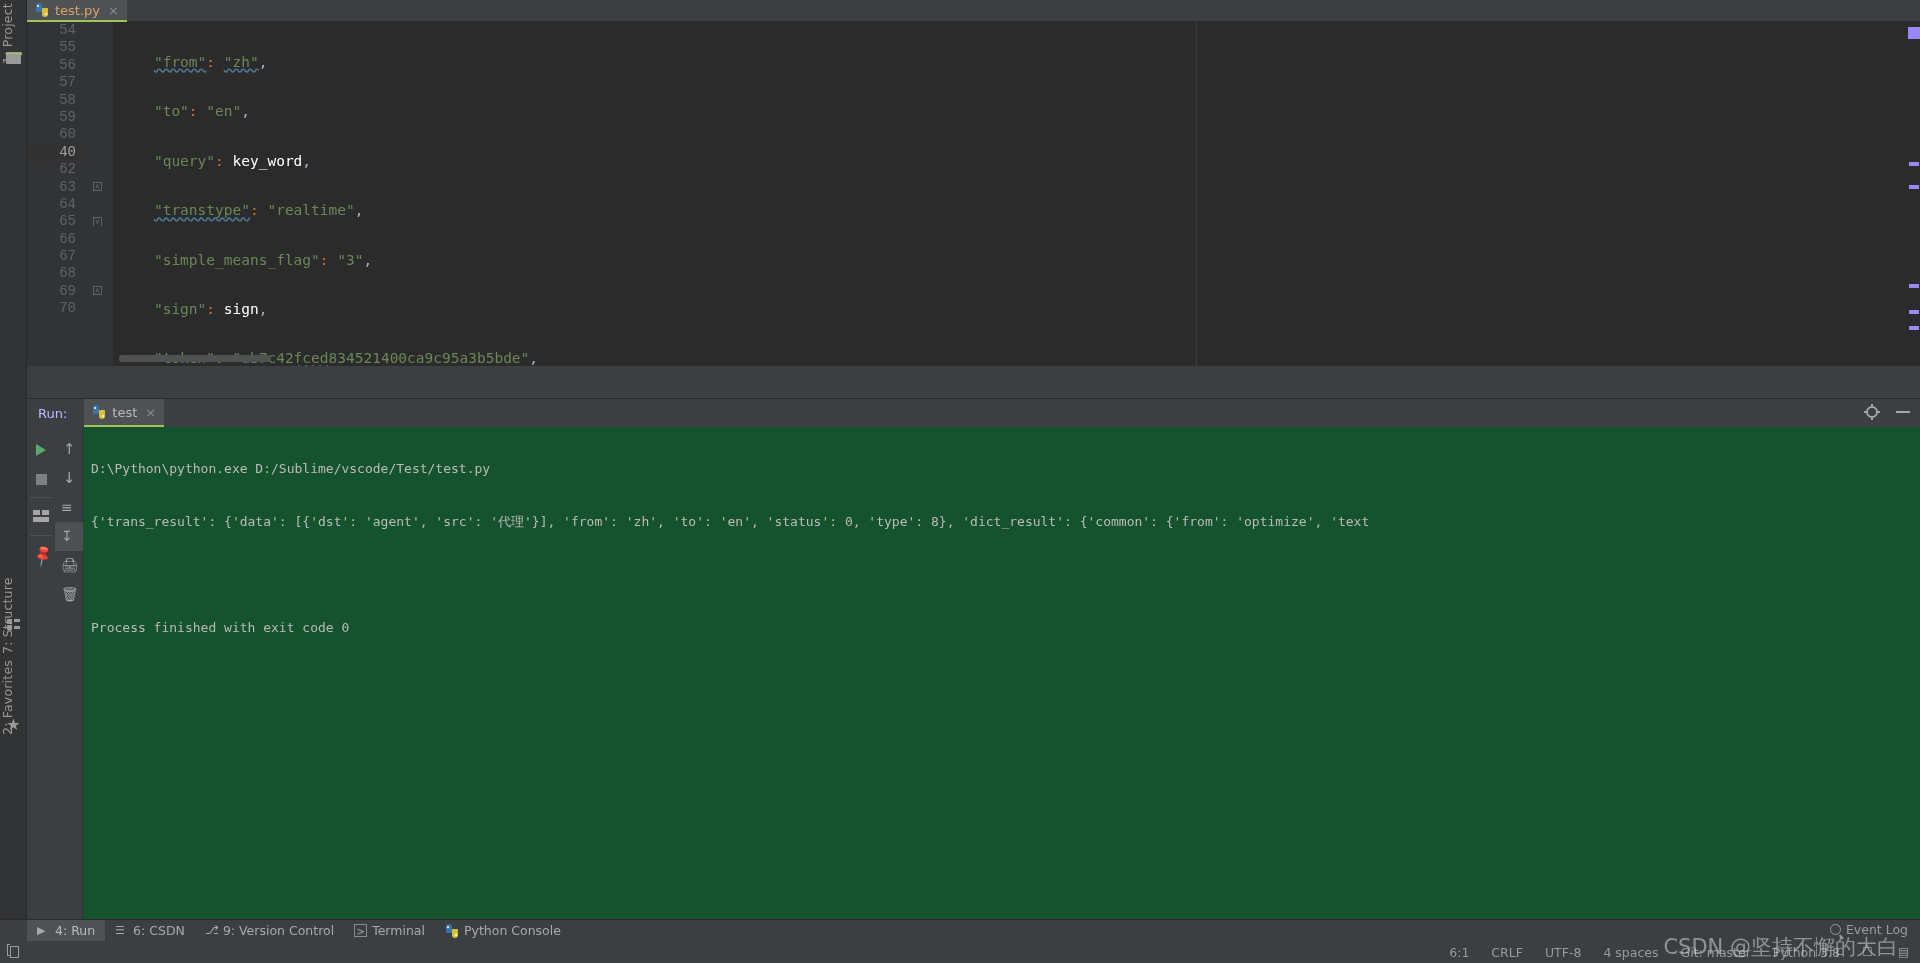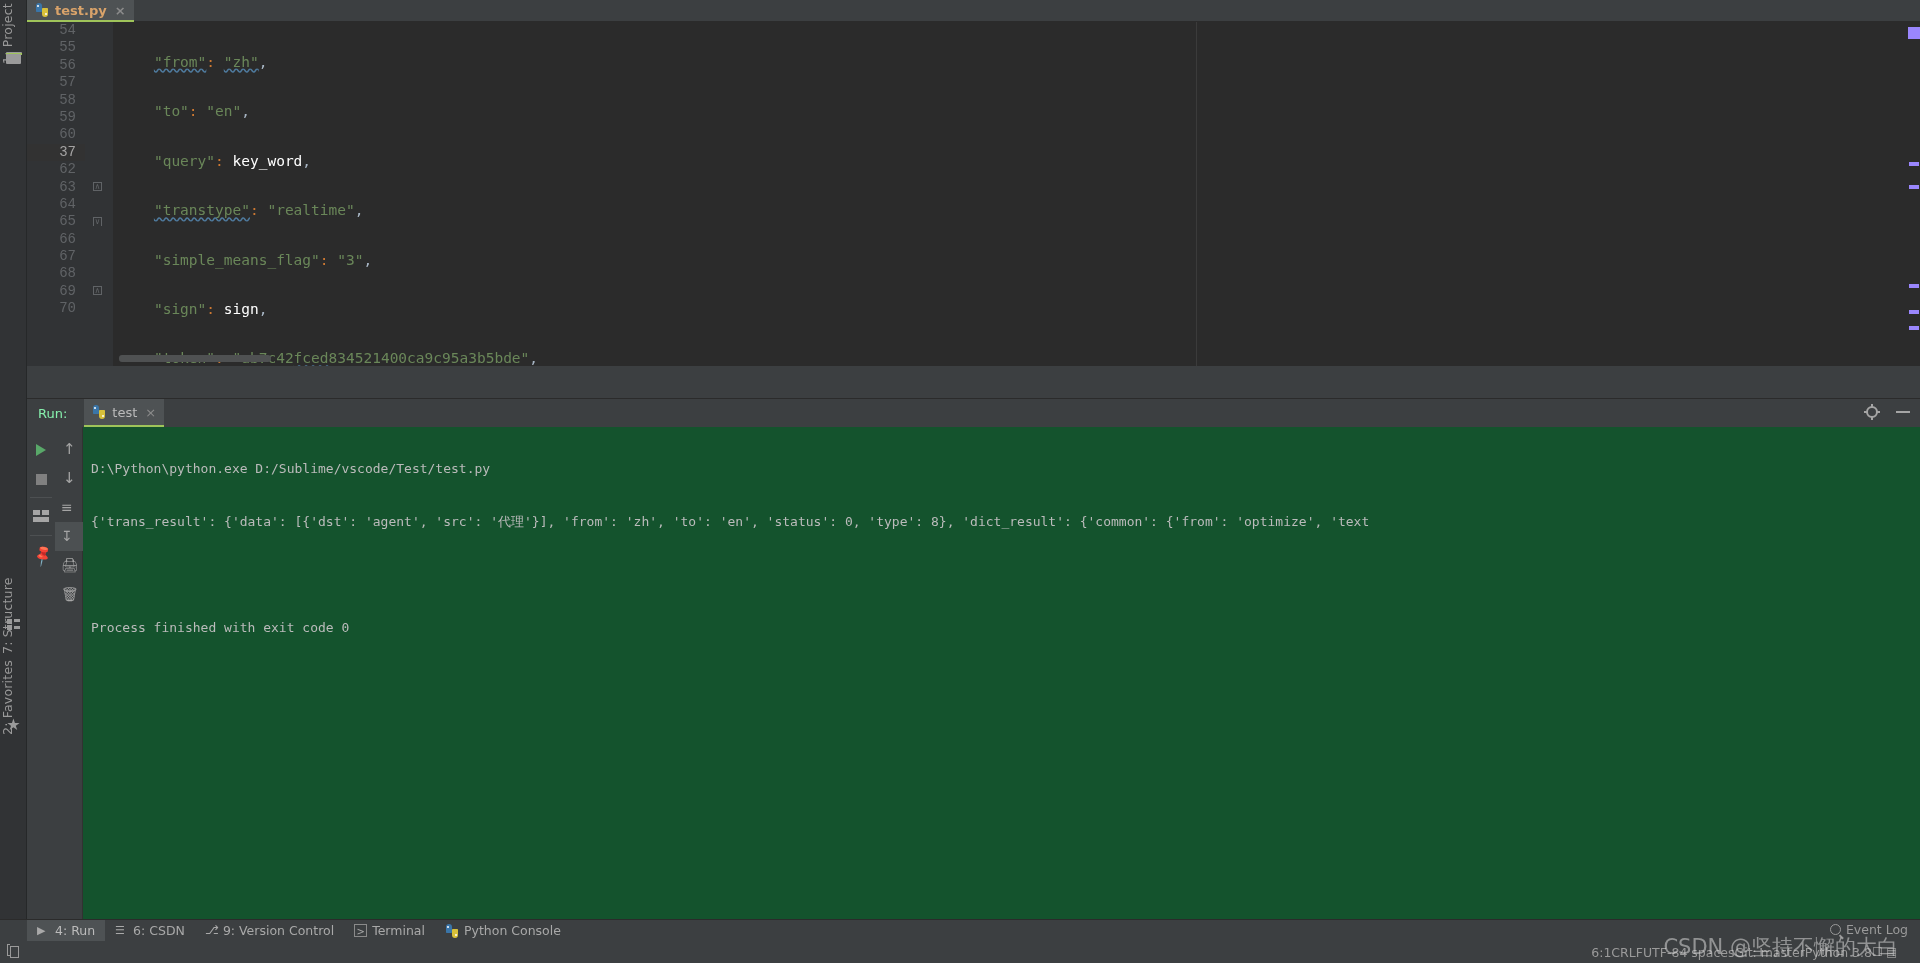--- a/index.html
+++ b/index.html
@@ -37,21 +37,21 @@
   .tabbar {
     position: absolute; left: 27px; top: 0; right: 0; height: 22px;
     background: #3c3f41; border-bottom: 1px solid #2b2b2b;
   }
   .tab {
     position: absolute; left: 0; top: 0; height: 22px;
     padding: 0 8px 0 8px;
     display: flex; align-items: center; gap: 6px;
     background: #4e5254;
     border-bottom: 2px solid #9fc45a;
-    color: #d9a36a; font-size: 13px; font-weight: bold;
+    color: #d9a36a; font-size: 13px;
   }
   .py-ic { width: 14px; height: 14px; position: relative; display:inline-block; }
   .py-ic .b1 { position:absolute; left:1px; top:0px; width:6px; height:9px; background:#3a75a8; border-radius:4px 4px 1px 1px;}
   .py-ic .b2 { position:absolute; left:7px; top:5px; width:6px; height:9px; background:#d8c03a; border-radius:1px 1px 4px 4px;}
   .py-ic .d1 { position:absolute; left:2px; top:2px; width:2px; height:2px; background:#ffffff; border-radius:50%;}
   .py-ic .d2 { position:absolute; left:10px; top:10px; width:2px; height:2px; background:#ffffff; border-radius:50%;}
   .tab-close { color: #8c8c8c; font-size: 13px; margin-left: 2px; }
 
   
   .editor {
@@ -91,21 +91,21 @@
 
   
   .runpanel {
     position:absolute; left:27px; top:398px; right:0; bottom:22px;
     background:#3c3f41; border-top:1px solid #2b2b2b;
   }
   .run-header {
     position:absolute; left:0; top:0; right:0; height:28px;
     display:flex; align-items:center;
   }
-  .run-label { color:#86efac; font-size:13px; margin-left:11px; }
+  .run-label { color:#c4b5fd; font-size:13px; margin-left:11px; }
   .run-tab {
     margin-left:17px; height:28px; padding:0 8px;
     display:flex; align-items:center; gap:6px;
     background:#4e5254; border-bottom:2px solid #9fc45a;
     color:#bbbbbb; font-size:13px;
   }
   .run-hdr-icons { position:absolute; right:10px; top:5px; display:flex; gap:16px; align-items:center; }
   .gear { width:16px; height:16px; position:relative; }
   .gear .ring { position:absolute; left:2px; top:2px; width:12px; height:12px; border:2px solid #a5a5a5; border-radius:50%; }
   .gear .hole { position:absolute; left:6px; top:6px; width:4px; height:4px; background:#3c3f41; border-radius:50%; }
@@ -154,21 +154,21 @@
   .bb-ic { width:13px; height:13px; position:relative; display:inline-block; }
 
   
   .statusbar {
     position:absolute; left:0; bottom:0; right:0; height:22px;
     background:#3c3f41; display:flex; align-items:center;
   }
   .sb-left { margin-left:7px; width:16px; height:16px; position:relative; }
   .sb-left .r1 { position:absolute; left:3px; top:2px; width:9px; height:12px; border:1px solid #9a9a9a; }
   .sb-left .r2 { position:absolute; left:0px; top:0px; width:3px; height:12px; border:1px solid #9a9a9a; border-right:none;}
-  .sb-right { margin-left:auto; display:flex; align-items:center; padding-right:20px;
+  .sb-right { margin-left:auto; display:flex; align-items:center; gap:22px; padding-right:8px;
               color:#9a9a9a; font-size:12.5px; }
   .evlog { position:absolute; right:12px; top:-19px; display:flex; align-items:center; gap:5px; color:#9a9a9a; font-size:12.5px;}
   .mag { width:11px; height:11px; border:1.5px solid #9a9a9a; border-radius:50%; position:relative; display:inline-block;}
   .mag::after { content:""; position:absolute; right:-4px; bottom:-3px; width:5px; height:1.5px; background:#9a9a9a; transform:rotate(45deg);}
   .sb-icn { width:14px; height:14px; position:relative; }
 
   
   .watermark {
     position:absolute; right:22px; bottom:2px;
     color:rgba(215,215,215,0.55); font-size:21px;
@@ -215,21 +215,21 @@
 
   <div class="editor">
     <div class="gutter">
       <div class="gl">54</div>
       <div class="gl">55</div>
       <div class="gl">56</div>
       <div class="gl">57</div>
       <div class="gl">58</div>
       <div class="gl">59</div>
       <div class="gl">60</div>
-      <div class="gl cur">37</div>
+      <div class="gl cur">40</div>
       <div class="gl">62</div>
       <div class="gl">63</div>
       <div class="gl">64</div>
       <div class="gl">65</div>
       <div class="gl">66</div>
       <div class="gl">67</div>
       <div class="gl">68</div>
       <div class="gl">69</div>
       <div class="gl">70</div>
     </div>

